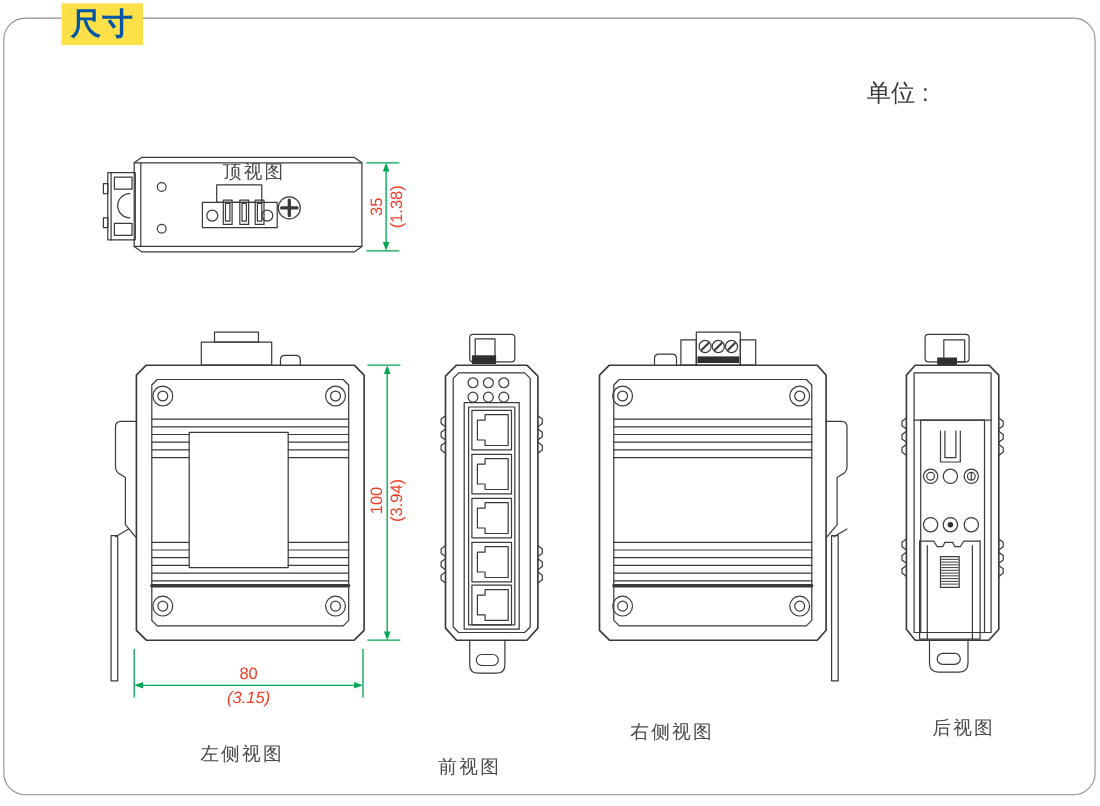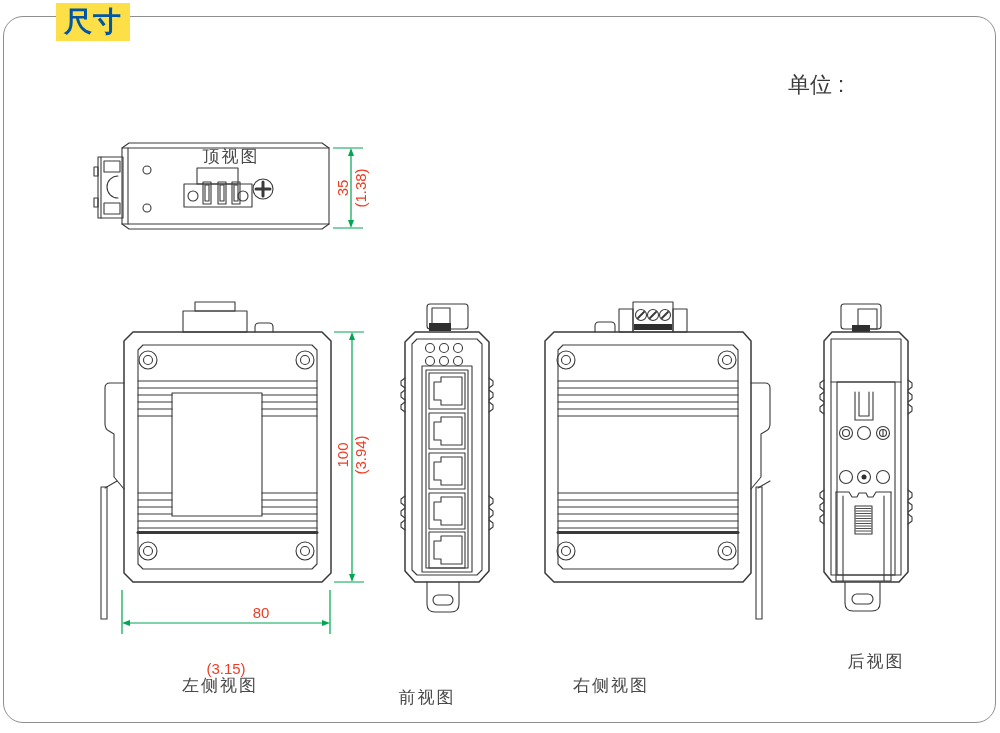--- a/index.html
+++ b/index.html
@@ -52,33 +52,33 @@
 <div class="frame"></div>
 <div class="page-title">尺寸</div>
 
 <div class="unit-note">
   <span>单位 :</span>
 </div>
 
 <div class="view-label" style="left:231px;top:97px;margin-top:48px;">顶视图</div>
 <div class="view-label" style="left:220px;top:650px;margin-top:24px;">左侧视图</div>
 <div class="view-label" style="left:427px;top:686px;">前视图</div>
-<div class="view-label" style="left:611px;top:674px;">右侧视图</div>
+<div class="view-label" style="left:611px;top:654px;">右侧视图</div>
 <div class="view-label" style="left:876px;top:650px;text-align:center;">后视图</div>
 
 <div class="dim-rot" style="left:311px;top:170px;width:82px;height:36px;">
   <div>35</div>
   <div>(1.38)</div>
 </div>
 <div class="dim-rot" style="left:306px;top:437px;width:92px;height:36px;">
   <div>100</div>
   <div>(3.94)</div>
 </div>
-<div class="dim-h" style="left:226px;top:604px;margin-left:35px;">80</div>
-<div class="dim-h" style="left:226px;top:660px;">(3.15)</div>
+<div class="dim-h" style="left:226px;top:604px;">80</div>
+<div class="dim-h" style="left:226px;top:626px;font-style:italic;">(3.15)</div>
 
 <svg class="drawing" width="1000" height="733" viewBox="0 0 1000 733">
 
   <g fill="none" stroke="#3a3a3a" stroke-width="1.1" stroke-linejoin="round" stroke-linecap="round">
     <path d="M122,148 L129,143 H322 L329,148"></path>
     <rect x="122" y="148" width="207" height="76"></rect>
     <path d="M122,224 L129,229 H322 L329,224"></path>
     <line x1="128" y1="148" x2="128" y2="224"></line>
     <circle cx="147" cy="170" r="4"></circle>
     <circle cx="147" cy="208" r="4"></circle>

